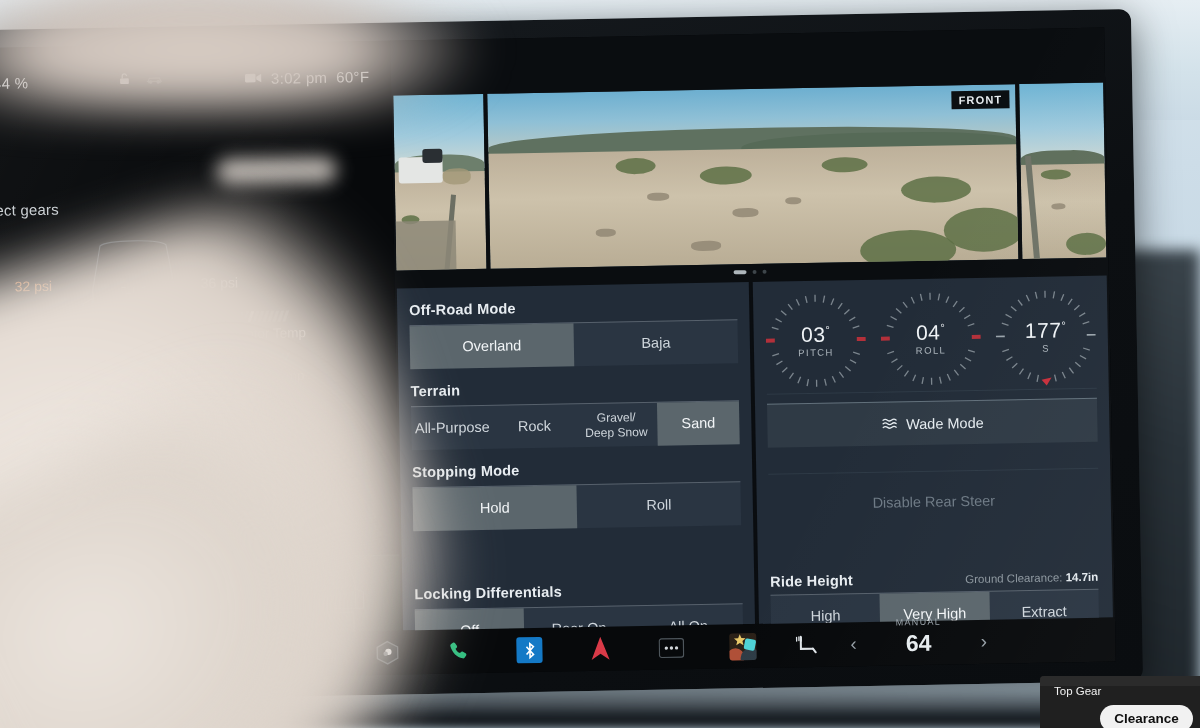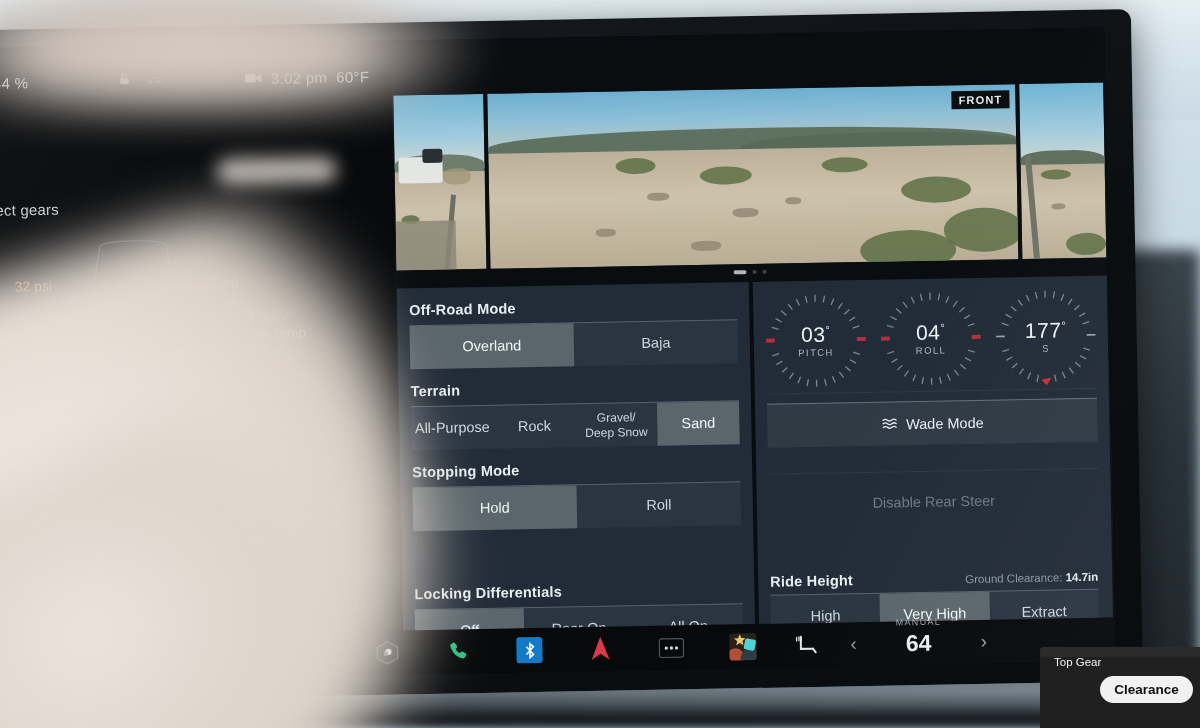--- a/index.html
+++ b/index.html
@@ -255,21 +255,21 @@
   .dock-icons { position:absolute; left:376px; display:flex; align-items:center; gap:43px; }
   .d-ic { width:28px; height:28px; display:flex; align-items:center; justify-content:center; cursor:pointer; }
   .dock-right { position:absolute; left:795px; display:flex; align-items:center; gap:30px; }
   .temp-wrap { position:relative; width:64px; text-align:center; }
   .temp-mode { position:absolute; left:0; right:0; top:-13px; font-size:9px; color:#9aa3aa; letter-spacing:1.3px; }
   .temp-val  { font-size:23px; color:#e7ecef; font-weight:600; }
   .chev { font-size:19px; color:#97a0a7; cursor:pointer; }
 
   
   #yt-overlay {
-    position:absolute; right:0; bottom:0; width:160px; height:81px;
+    position:absolute; right:0; bottom:0; width:160px; height:52px;
     background:#202020;
     border-radius:4px 0 0 0;
     z-index:120;
     overflow:hidden;
   }
   #yt-title { position:absolute; left:14px; top:9px; font-size:11.5px; color:#f1f1f1; }
   #yt-sub {
     position:absolute; left:60px; top:29px; width:93px; height:27px;
     background:#f1f1f1; color:#0f0f0f; border-radius:14px;
     display:flex; align-items:center; justify-content:center;

